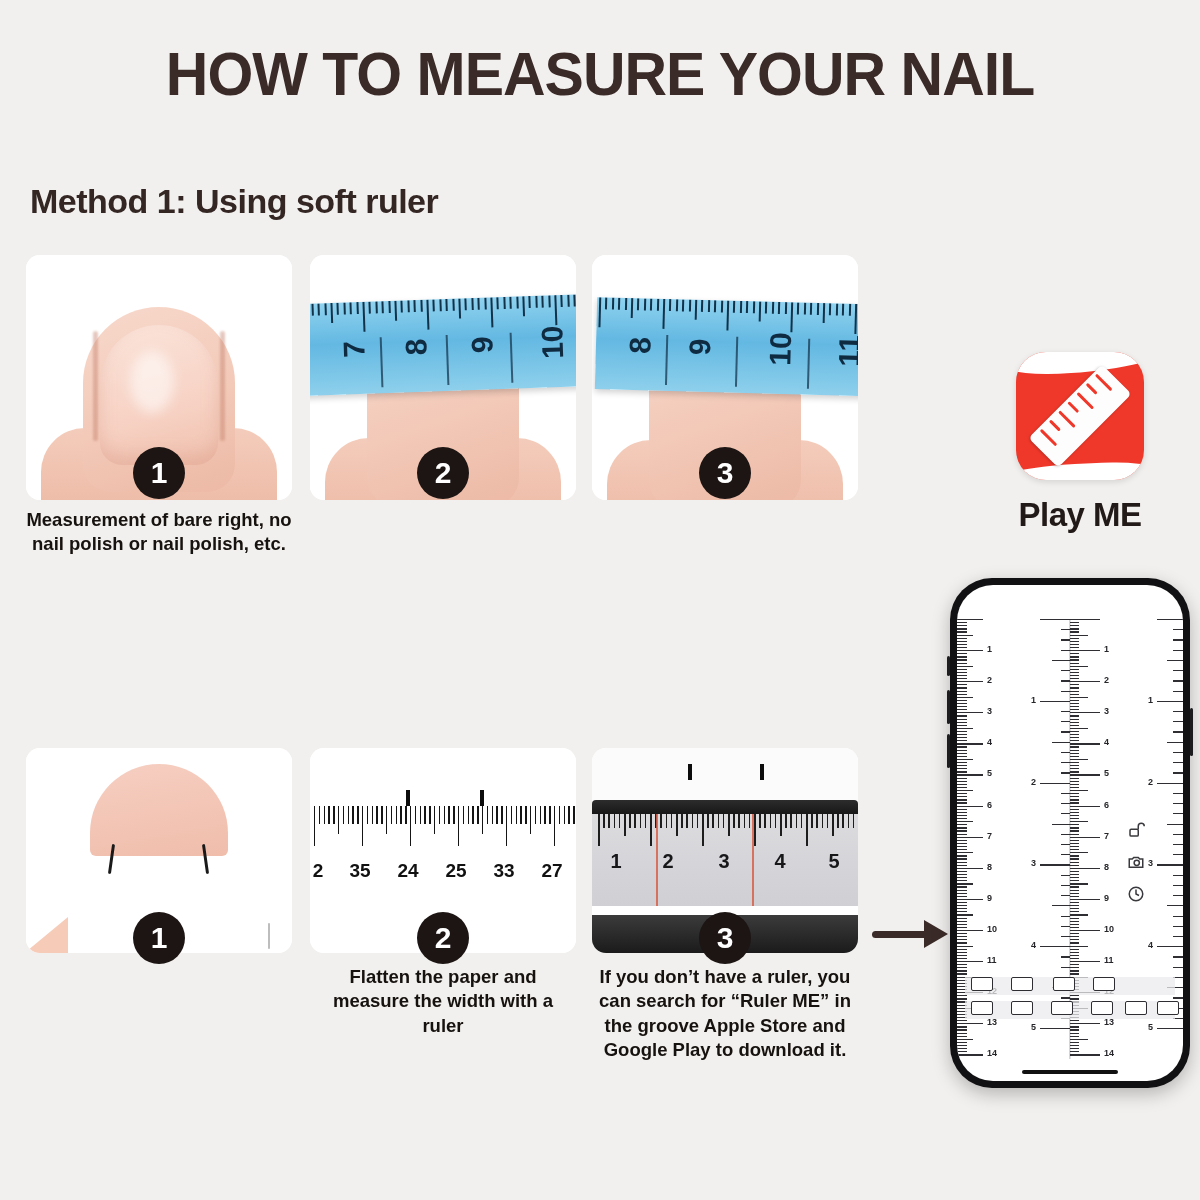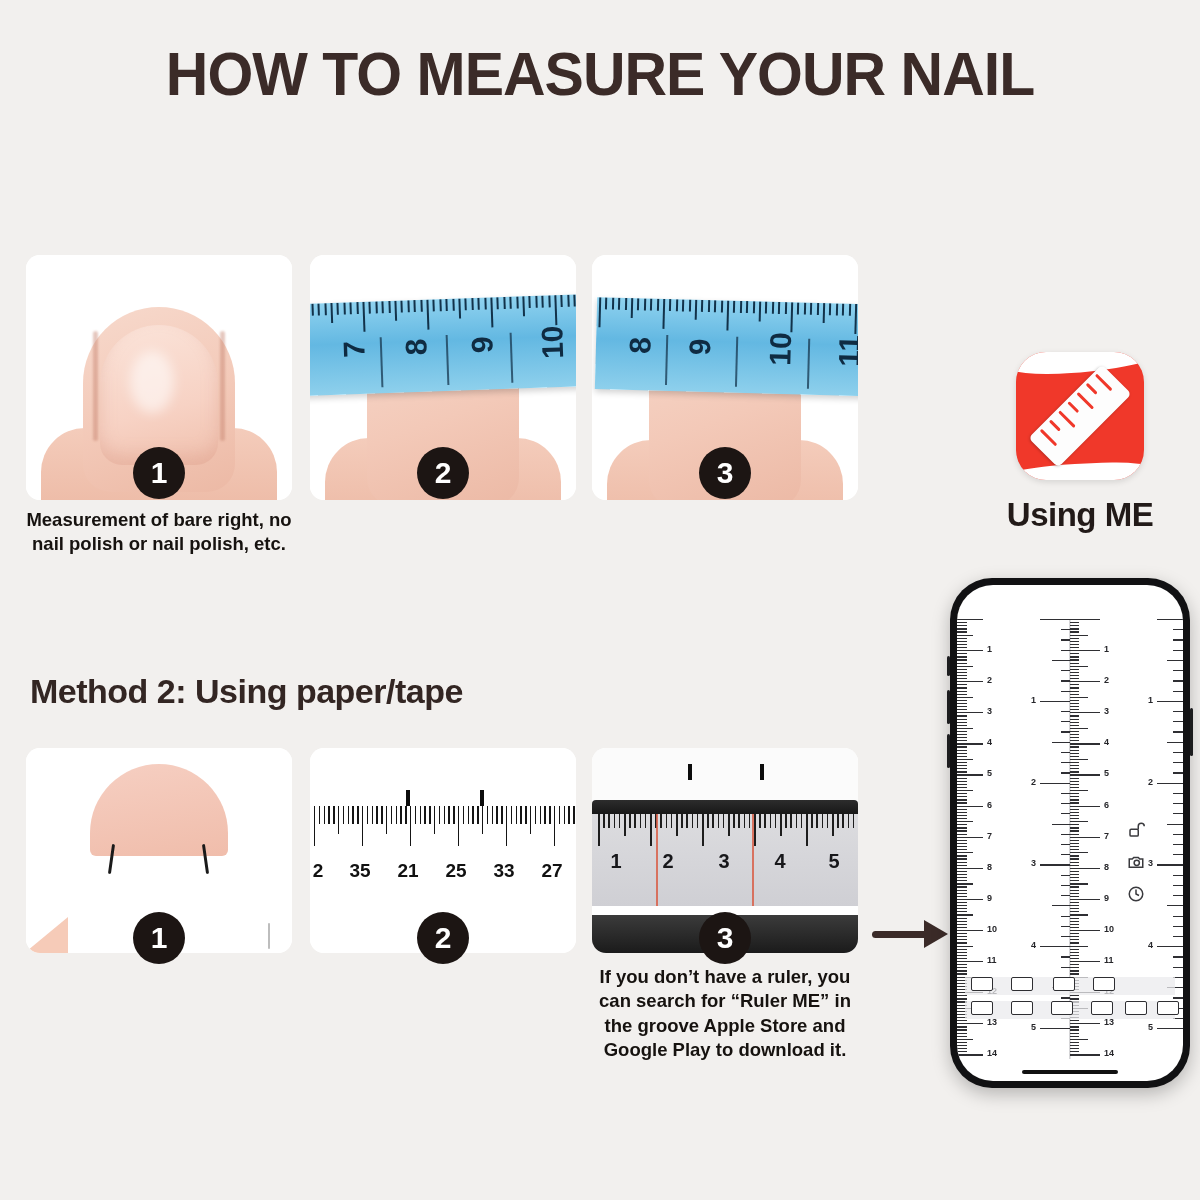--- a/index.html
+++ b/index.html
@@ -285,20 +285,21 @@
   .chip{position:absolute;width:20px;height:12px;border:1.6px solid #2e2e32;border-radius:2px;
     background:#fff;}
 </style>
 </head>
 <body>
 
 <div class="page">
 
   <div class="title">HOW TO MEASURE YOUR NAIL</div>
 
+  <div class="method-heading" id="m1-heading">Method 1: Using soft ruler</div>
 
   <div class="card r1" id="card-1-1">
     <div class="finger-wrap">
       <div class="finger-knuckle"></div>
       <div class="finger-body">
         <div class="nail-plate">
           <div class="nail-shine"></div>
         </div>
         <div class="groove" style="left:10px;"></div>
         <div class="groove" style="right:10px;"></div>
@@ -422,21 +423,20 @@
         <div class="tape-num" style="left:168px;">10</div>
         <div class="tape-num" style="left:238px;">11</div>
         <div class="tape-line" style="left:70px;"></div>
         <div class="tape-line" style="left:140px;"></div>
         <div class="tape-line" style="left:212px;"></div>
       </div>
     </div>
   </div>
   <div class="badge b-r1" id="badge-1-3">3</div>
 
-  <div class="method-heading" id="m2-heading">Method 2: Using paper/tape</div>
 
   <div class="card r2" id="card-2-1">
     <div class="paper-bg">
       <div class="nail-arc"></div>
       <div class="mark" style="left:84px;top:96px;transform:rotate(8deg);"></div>
       <div class="mark" style="left:178px;top:96px;transform:rotate(-8deg);"></div>
       <div class="paper-corner"></div>
       <div class="mark" style="right:22px;bottom:4px;height:26px;width:2px;background:#bdbdbd;"></div>
     </div>
   </div>
@@ -498,27 +498,28 @@
           <div class="rt s" style="left: 234.4px;"></div>
           <div class="rt s" style="left: 239.2px;"></div>
           <div class="rt l" style="left: 244px;"></div>
           <div class="rt s" style="left: 248.8px;"></div>
           <div class="rt s" style="left: 253.6px;"></div>
           <div class="rt s" style="left: 258.4px;"></div>
           <div class="rt s" style="left: 263.2px;"></div>
         </div>
       <div class="ruler-num" style="left:8px;">2</div>
       <div class="ruler-num" style="left:50px;">35</div>
-      <div class="ruler-num" style="left:98px;">21</div>
+      <div class="ruler-num" style="left:98px;">24</div>
       <div class="ruler-num" style="left:146px;">25</div>
       <div class="ruler-num" style="left:194px;">33</div>
       <div class="ruler-num" style="left:242px;">27</div>
     </div>
   </div>
   <div class="badge b-r2" id="badge-2-2">2</div>
+  <div class="caption cap-r2" id="cap-2-2">Flatten the paper and measure the width with a ruler</div>
 
   <div class="card r2" id="card-2-3">
     <div class="pr-top">
       <div class="pen-mark" style="left:96px;top:16px;"></div>
       <div class="pen-mark" style="left:168px;top:16px;"></div>
     </div>
     <div class="pr-phoneedge"></div>
     <div class="pr-scale">
       <div id="ticks-2-3" style="position:absolute;inset:0;">
           <div class="pr-tick l" style="left: 6px;"></div>
@@ -594,21 +595,21 @@
       <div class="logo-ruler" id="logo-ruler-marks">
           <i style="top: 10px; width: 22px;"></i>
           <i style="top: 23px; width: 14px;"></i>
           <i style="top: 36px; width: 22px;"></i>
           <i style="top: 49px; width: 14px;"></i>
           <i style="top: 62px; width: 22px;"></i>
           <i style="top: 75px; width: 14px;"></i>
           <i style="top: 88px; width: 22px;"></i>
         </div>
     </div>
-    <div class="logo-text">Using ME</div>
+    <div class="logo-text">Play ME</div>
   </div>
 
   <div class="arrow">
     <div class="arrow-line"></div>
     <div class="arrow-head"></div>
   </div>
 
   <div class="phone">
     <div class="btn-side btn-left1"></div>
     <div class="btn-side btn-left2"></div>

